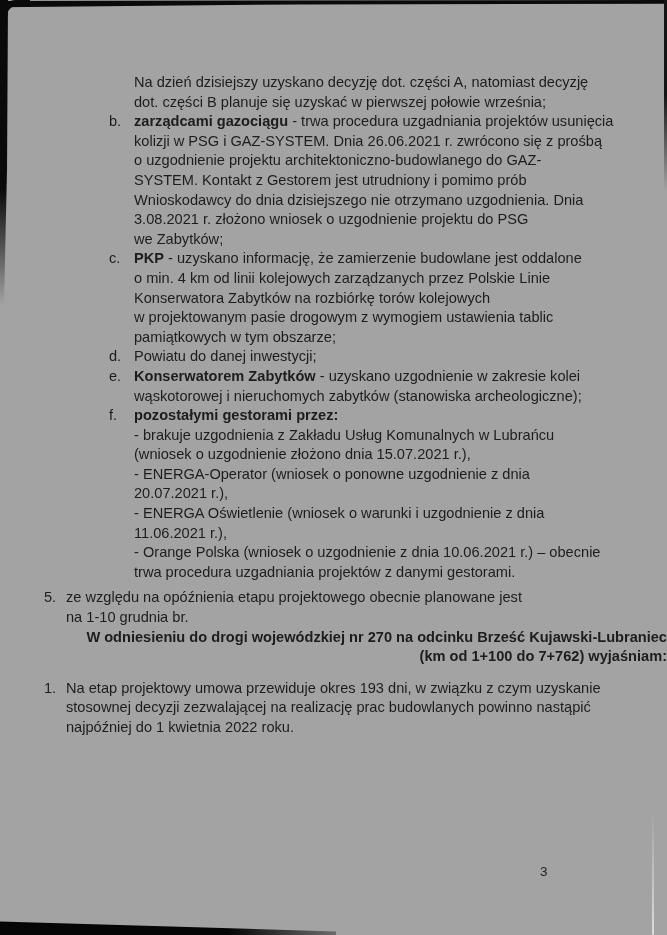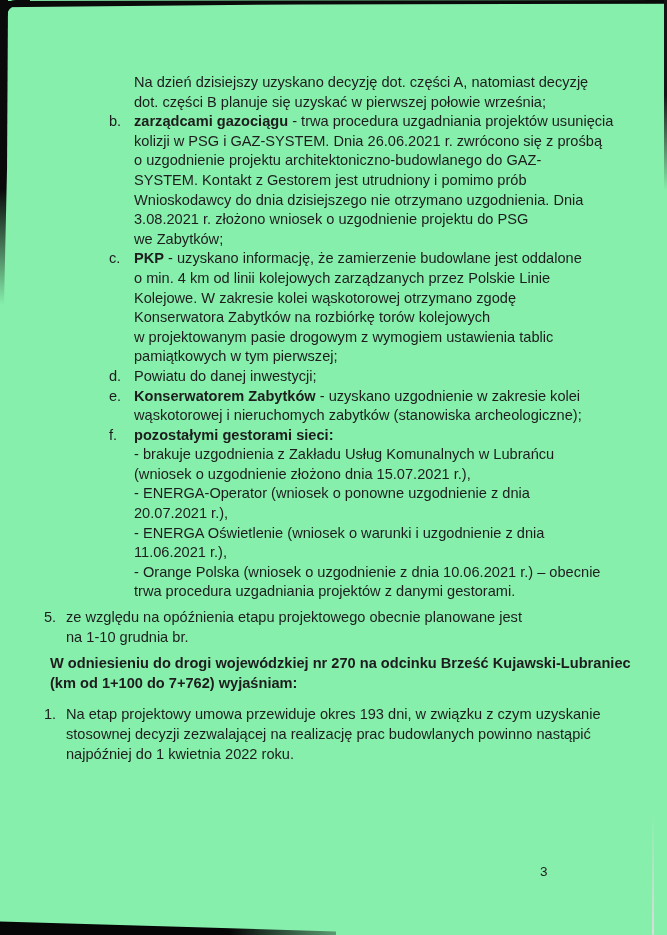--- a/index.html
+++ b/index.html
@@ -5,21 +5,21 @@
   html,body{margin:0;padding:0;}
   body{
     width:667px;height:935px;
     background:#ffffff;
     font-family:"Liberation Sans","DejaVu Sans",sans-serif;
     overflow:hidden;
   }
   .page{
     position:relative;
     width:667px;height:935px;
-    background:#86efac;
+    background:#a3a3a3;
     color:#1d1d1d;
     font-size:14.6px;
     line-height:19.6px;
   }
   
   .scan-top{
     position:absolute;top:0;left:0;width:667px;height:8px;
     background:#0a0a0a;
     clip-path:polygon(0 12%,100% 0,100% 46%,45% 55%,0 92%);
   }
@@ -49,21 +49,21 @@
     border-radius:2px;
   }
   
   .content{position:absolute;left:0;top:73px;width:667px;}
   .ln{white-space:nowrap;}
   .intro{margin-left:134px;}
   .litem{position:relative;padding-left:134px;}
   .litem .mk{position:absolute;left:109px;top:0;}
   .nitem{position:relative;padding-left:66px;}
   .nitem .mk{position:absolute;left:44px;top:0;}
-  .bold-para{margin-left:50px;margin-top:7px;font-weight:bold;}
+  .bold-para{margin-left:50px;font-weight:bold;text-align:right;}
   #item5{margin-top:6px;}
   #item1{margin-top:12px;}
   b{font-weight:bold;}
   .pagenum{
     position:absolute;left:540px;top:862px;
     font-size:13.5px;color:#222;
   }
 </style>
 </head>
 <body>
@@ -92,40 +92,39 @@
       <div class="ln">SYSTEM. Kontakt z Gestorem jest utrudniony i pomimo prób</div>
       <div class="ln">Wnioskodawcy do dnia dzisiejszego nie otrzymano uzgodnienia. Dnia</div>
       <div class="ln">3.08.2021 r. złożono wniosek o uzgodnienie projektu do PSG</div>
       <div class="ln">we Zabytków;</div>
     </div>
 
     <div class="litem">
       <span class="mk">c.</span>
       <div class="ln"><b>PKP</b><span> - uzyskano informację, że zamierzenie budowlane jest oddalone</span></div>
       <div class="ln">o min. 4 km od linii kolejowych zarządzanych przez Polskie Linie</div>
-      <div class="ln">Kolejowe. W zakresie kolei wąskotorowej otrzymano zgodę</div>
       <div class="ln">Konserwatora Zabytków na rozbiórkę torów kolejowych</div>
       <div class="ln">w projektowanym pasie drogowym z wymogiem ustawienia tablic</div>
-      <div class="ln">pamiątkowych w tym pierwszej;</div>
+      <div class="ln">pamiątkowych w tym obszarze;</div>
     </div>
 
     <div class="litem">
       <span class="mk">d.</span>
       <div class="ln">Powiatu do danej inwestycji;</div>
     </div>
 
     <div class="litem">
       <span class="mk">e.</span>
       <div class="ln"><b>Konserwatorem Zabytków</b><span> - uzyskano uzgodnienie w zakresie kolei</span></div>
       <div class="ln">wąskotorowej i nieruchomych zabytków (stanowiska archeologiczne);</div>
     </div>
 
     <div class="litem">
       <span class="mk">f.</span>
-      <div class="ln"><b>pozostałymi gestorami sieci:</b><span></span></div>
+      <div class="ln"><b>pozostałymi gestorami przez:</b><span></span></div>
       <div class="ln">- brakuje uzgodnienia z Zakładu Usług Komunalnych w Lubrańcu</div>
       <div class="ln">(wniosek o uzgodnienie złożono dnia 15.07.2021 r.),</div>
       <div class="ln">- ENERGA-Operator (wniosek o ponowne uzgodnienie z dnia</div>
       <div class="ln">20.07.2021 r.),</div>
       <div class="ln">- ENERGA Oświetlenie (wniosek o warunki i uzgodnienie z dnia</div>
       <div class="ln">11.06.2021 r.),</div>
       <div class="ln">- Orange Polska (wniosek o uzgodnienie z dnia 10.06.2021 r.) – obecnie</div>
       <div class="ln">trwa procedura uzgadniania projektów z danymi gestorami.</div>
     </div>
 

